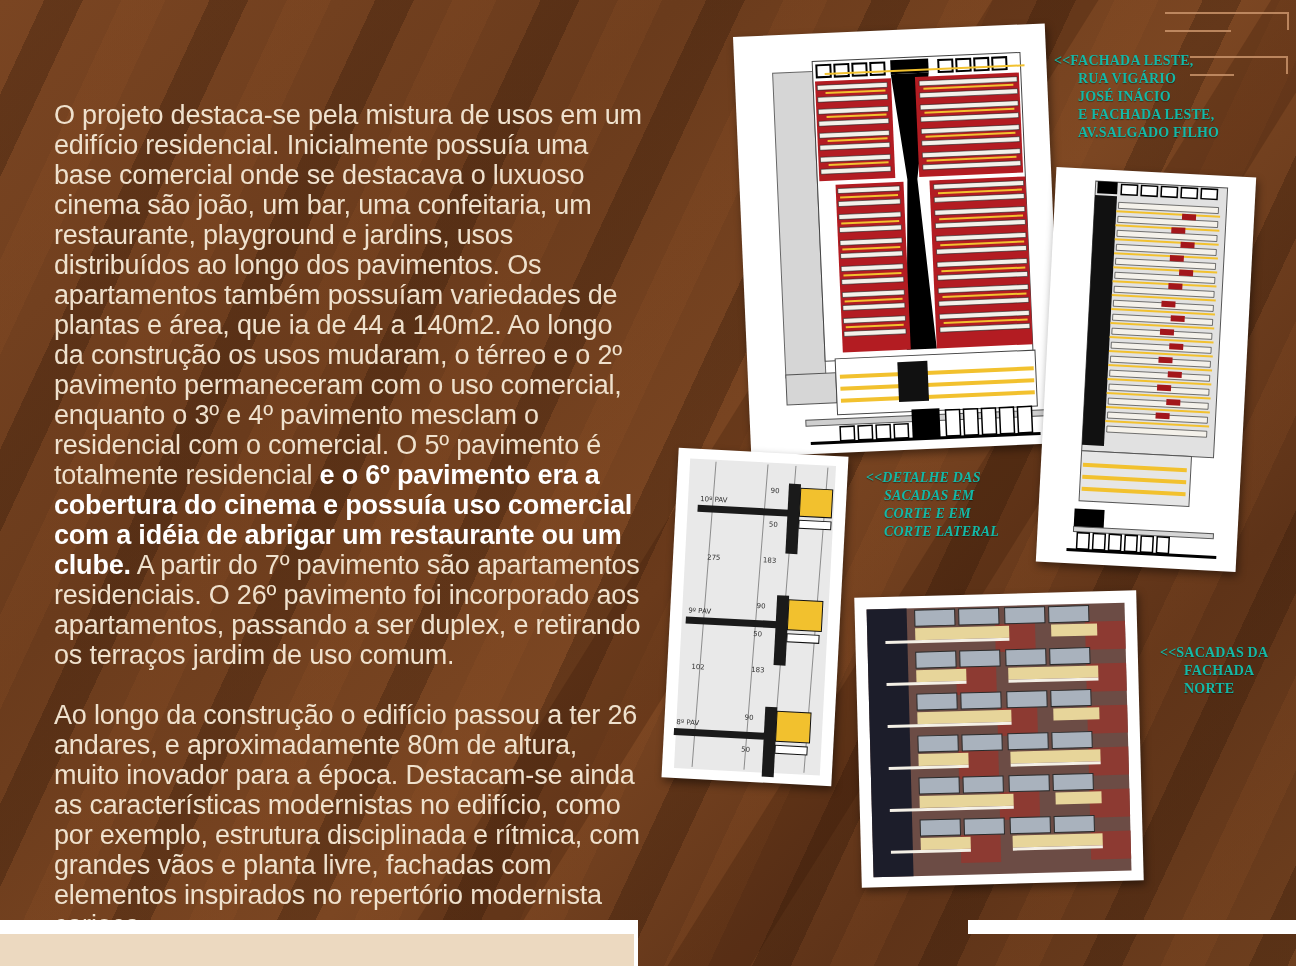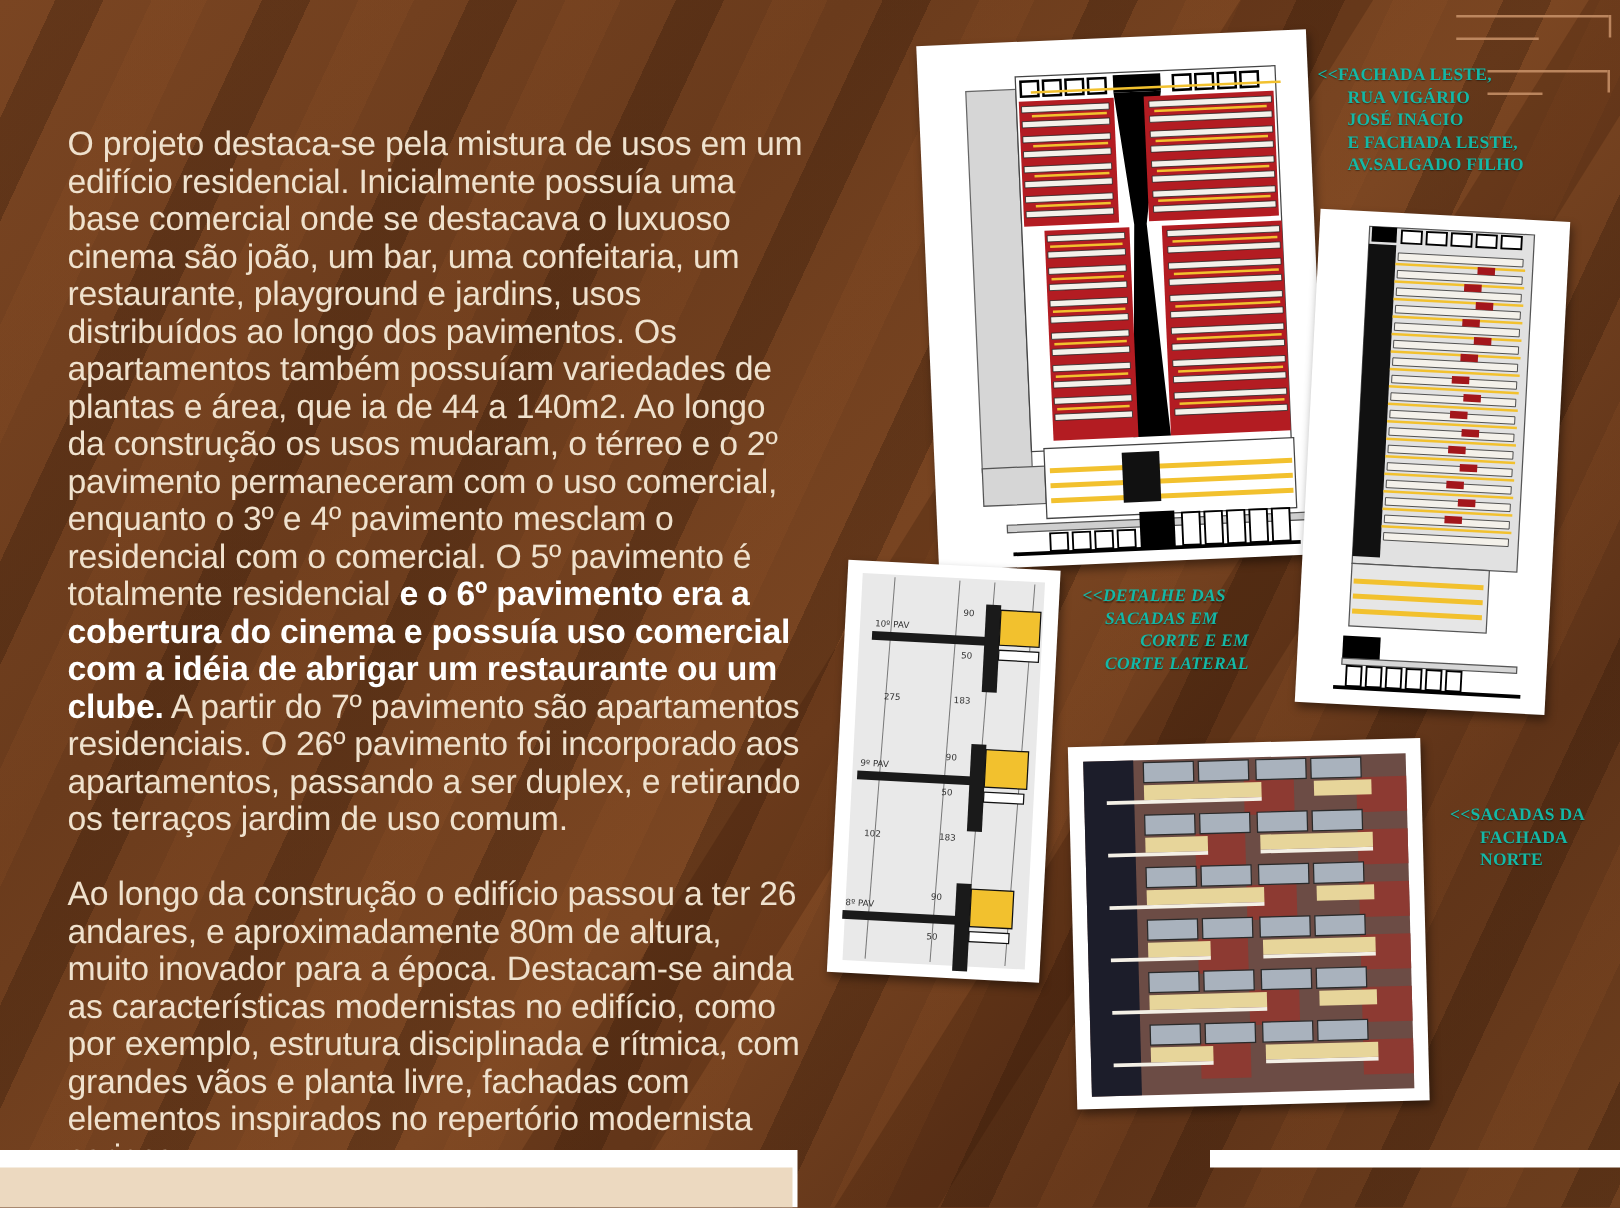--- a/index.html
+++ b/index.html
@@ -401,21 +401,21 @@
   <span class="line">&lt;&lt;FACHADA LESTE,</span>
   <span class="line indent">RUA VIGÁRIO</span>
   <span class="line indent">JOSÉ INÁCIO</span>
   <span class="line indent">E FACHADA LESTE,</span>
   <span class="line indent">AV.SALGADO FILHO</span>
 </div>
 
 <div class="caption" style="left:866px;top:469px;font-style:italic;">
   <span class="line">&lt;&lt;DETALHE DAS</span>
   <span class="line" style="padding-left:18px;">SACADAS EM</span>
-  <span class="line" style="padding-left:18px;text-align:right;">CORTE E EM</span>
+  <span class="line" style="padding-left:18px;">CORTE E EM</span>
   <span class="line" style="padding-left:18px;">CORTE LATERAL</span>
 </div>
 
 <div class="caption" style="left:1160px;top:644px;">
   <span class="line">&lt;&lt;SACADAS DA</span>
   <span class="line indent">FACHADA</span>
   <span class="line indent">NORTE</span>
 </div>
 
 <div class="bottom-panel-left">

